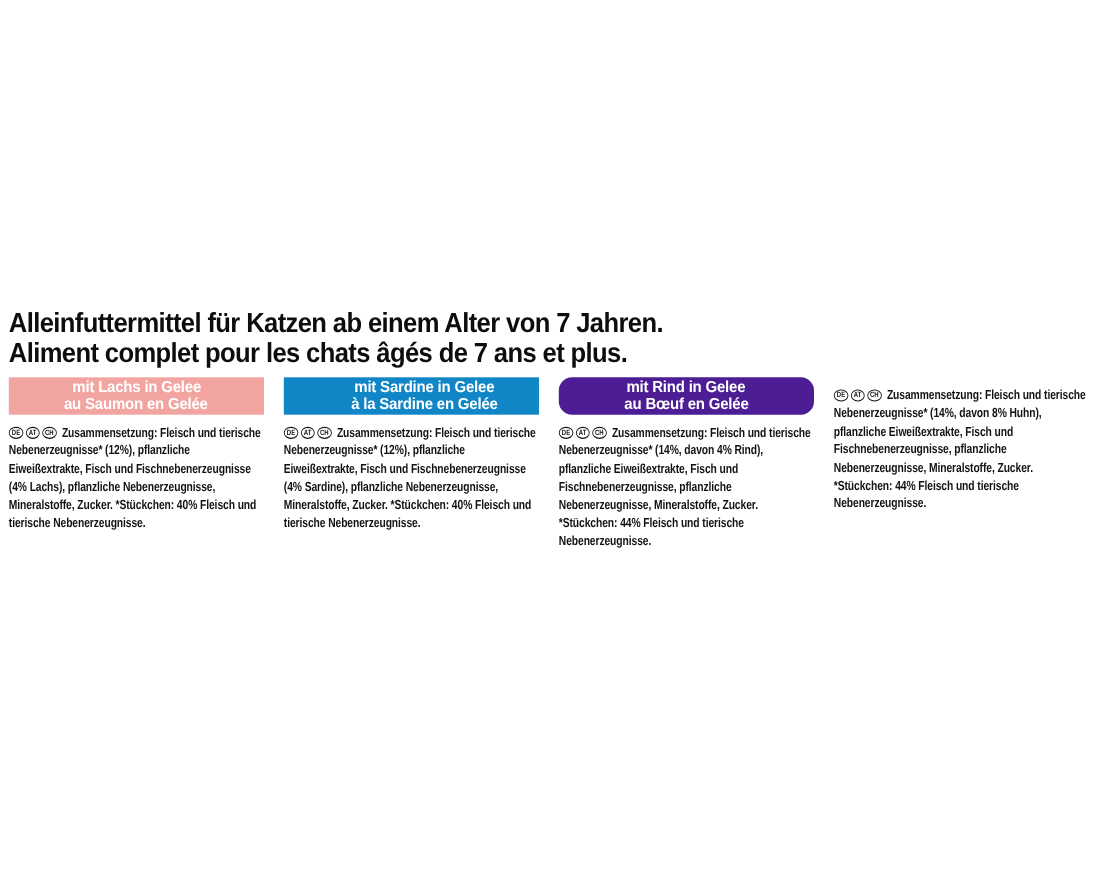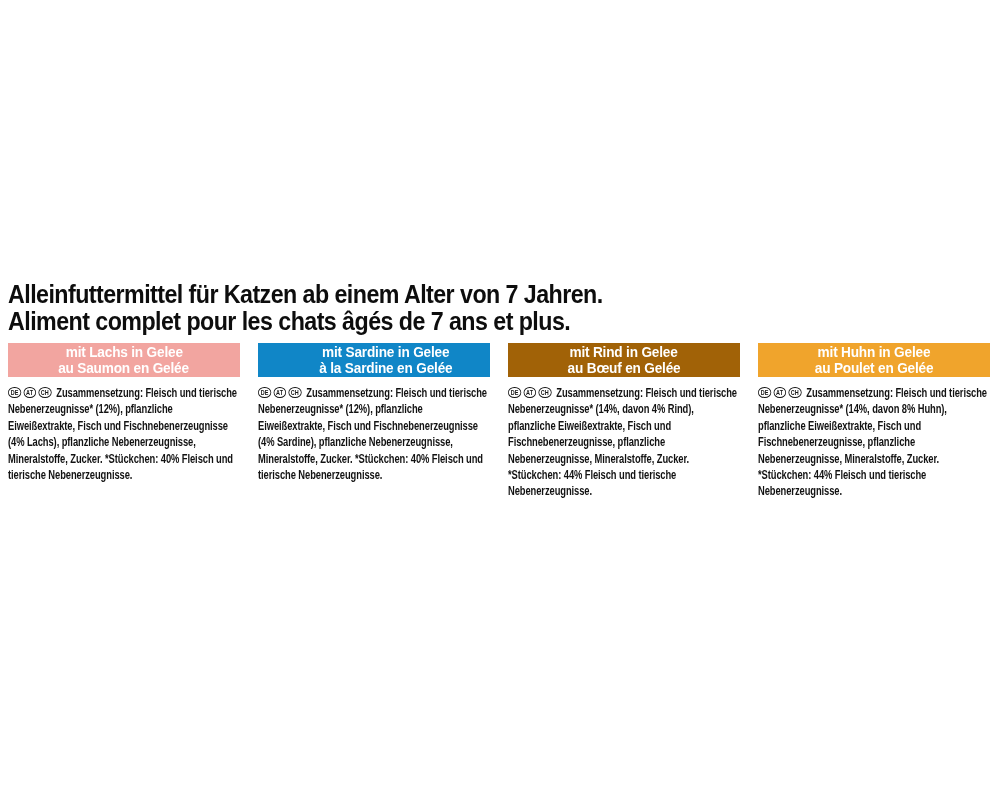--- a/index.html
+++ b/index.html
@@ -106,35 +106,31 @@
           <span class="banner-line">mit Sardine in Gelee</span>
           <span class="banner-line">à la Sardine en Gelée</span>
         </div>
         <p class="composition">
           <span class="badge">DE</span><span class="badge">AT</span><span class="badge">CH</span>
           <span>Zusammensetzung: Fleisch und tierische Nebenerzeugnisse* (12%), pflanzliche Eiweißextrakte, Fisch und Fischnebenerzeugnisse (4% Sardine), pflanzliche Nebenerzeugnisse, Mineralstoffe, Zucker. *Stückchen: 40% Fleisch und tierische Nebenerzeugnisse.</span>
         </p>
       </div>
 
       <div class="column">
-        <div class="banner" style="background-color: #a16207;">
+        <div class="banner" style="background-color: #4c1d95; border-radius: 12px;">
           <span class="banner-line">mit Rind in Gelee</span>
           <span class="banner-line">au Bœuf en Gelée</span>
         </div>
         <p class="composition">
           <span class="badge">DE</span><span class="badge">AT</span><span class="badge">CH</span>
           <span>Zusammensetzung: Fleisch und tierische Nebenerzeugnisse* (14%, davon 4% Rind), pflanzliche Eiweißextrakte, Fisch und Fischnebenerzeugnisse, pflanzliche Nebenerzeugnisse, Mineralstoffe, Zucker. *Stückchen: 44% Fleisch und tierische Nebenerzeugnisse.</span>
         </p>
       </div>
 
       <div class="column">
-        <div class="banner" style="background-color: rgb(240, 164, 44);">
-          <span class="banner-line">mit Huhn in Gelee</span>
-          <span class="banner-line">au Poulet en Gelée</span>
-        </div>
         <p class="composition">
           <span class="badge">DE</span><span class="badge">AT</span><span class="badge">CH</span>
           <span>Zusammensetzung: Fleisch und tierische Nebenerzeugnisse* (14%, davon 8% Huhn), pflanzliche Eiweißextrakte, Fisch und Fischnebenerzeugnisse, pflanzliche Nebenerzeugnisse, Mineralstoffe, Zucker. *Stückchen: 44% Fleisch und tierische Nebenerzeugnisse.</span>
         </p>
       </div>
 
     </div>
   </div>
 </div>
 

